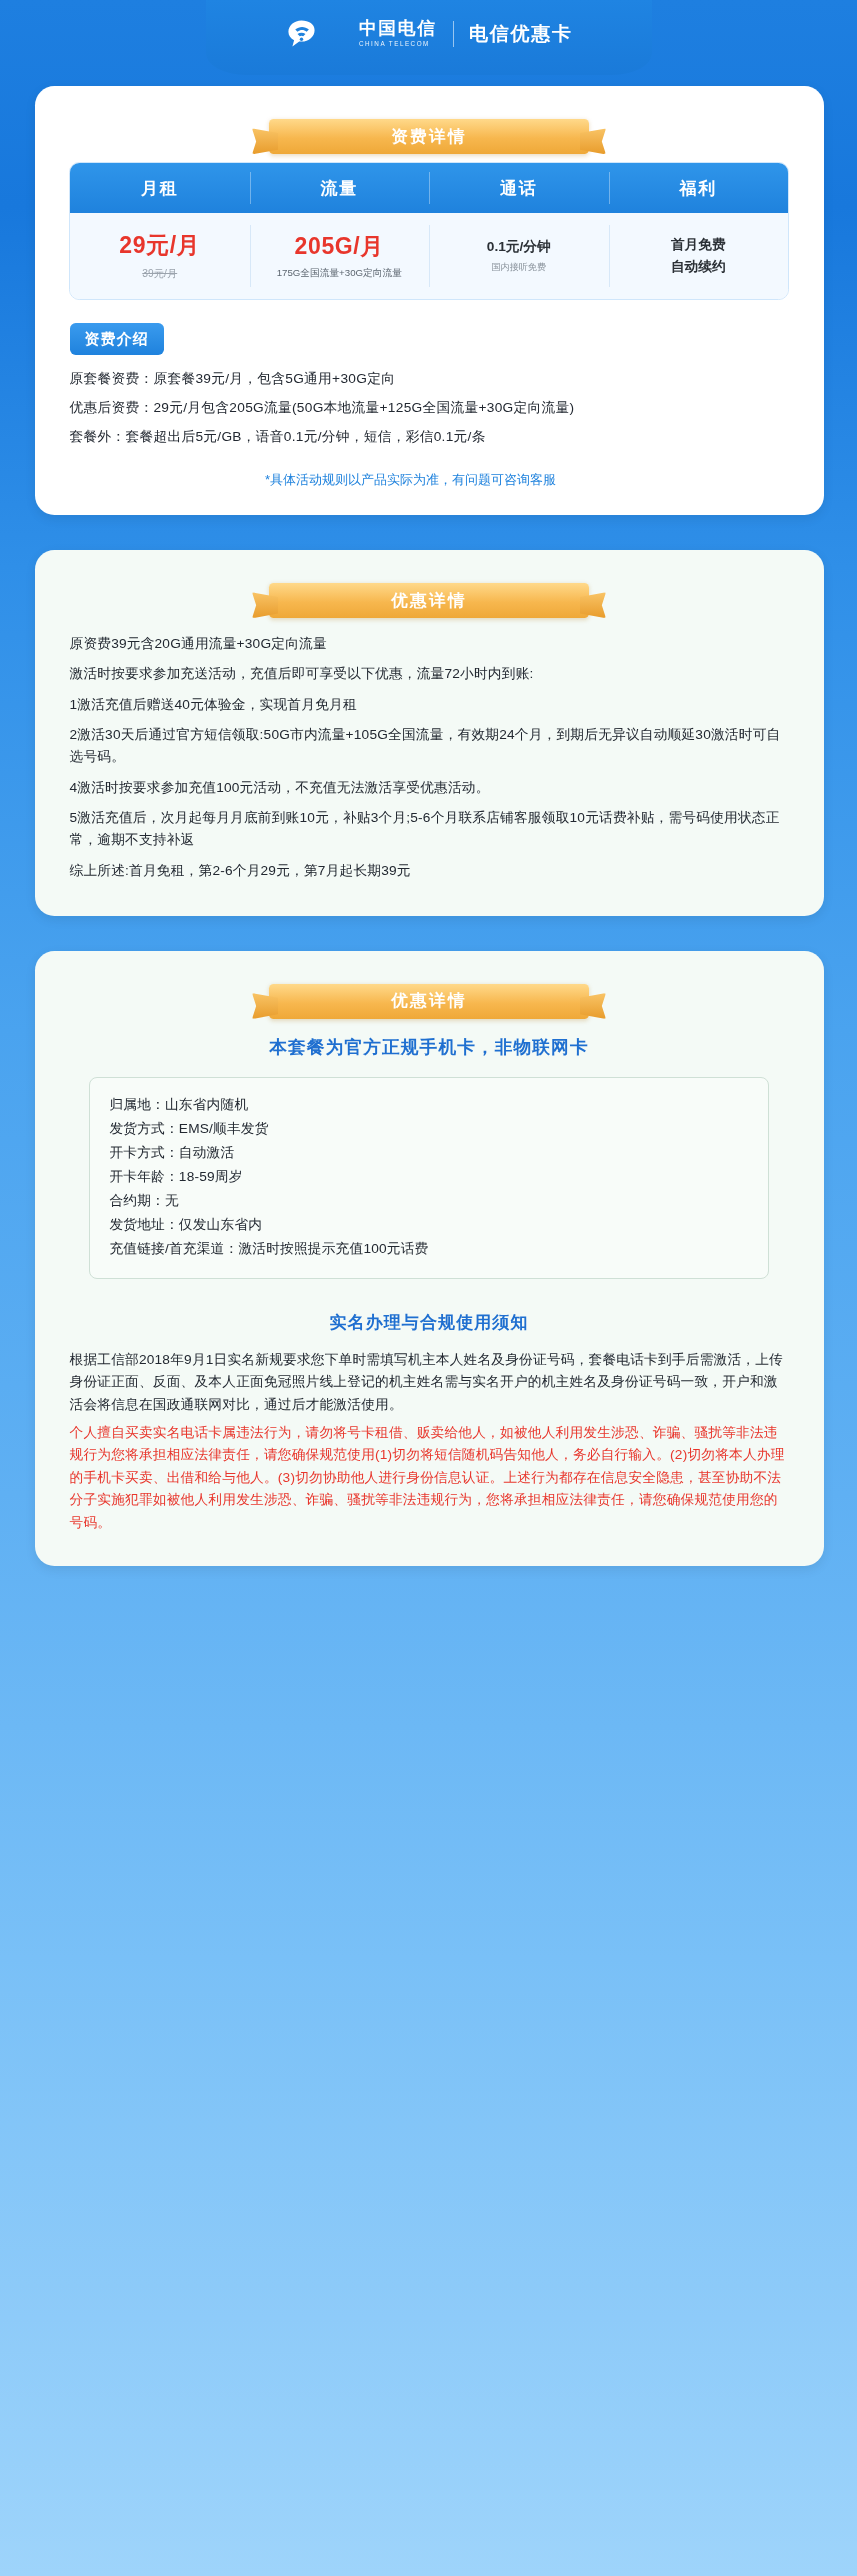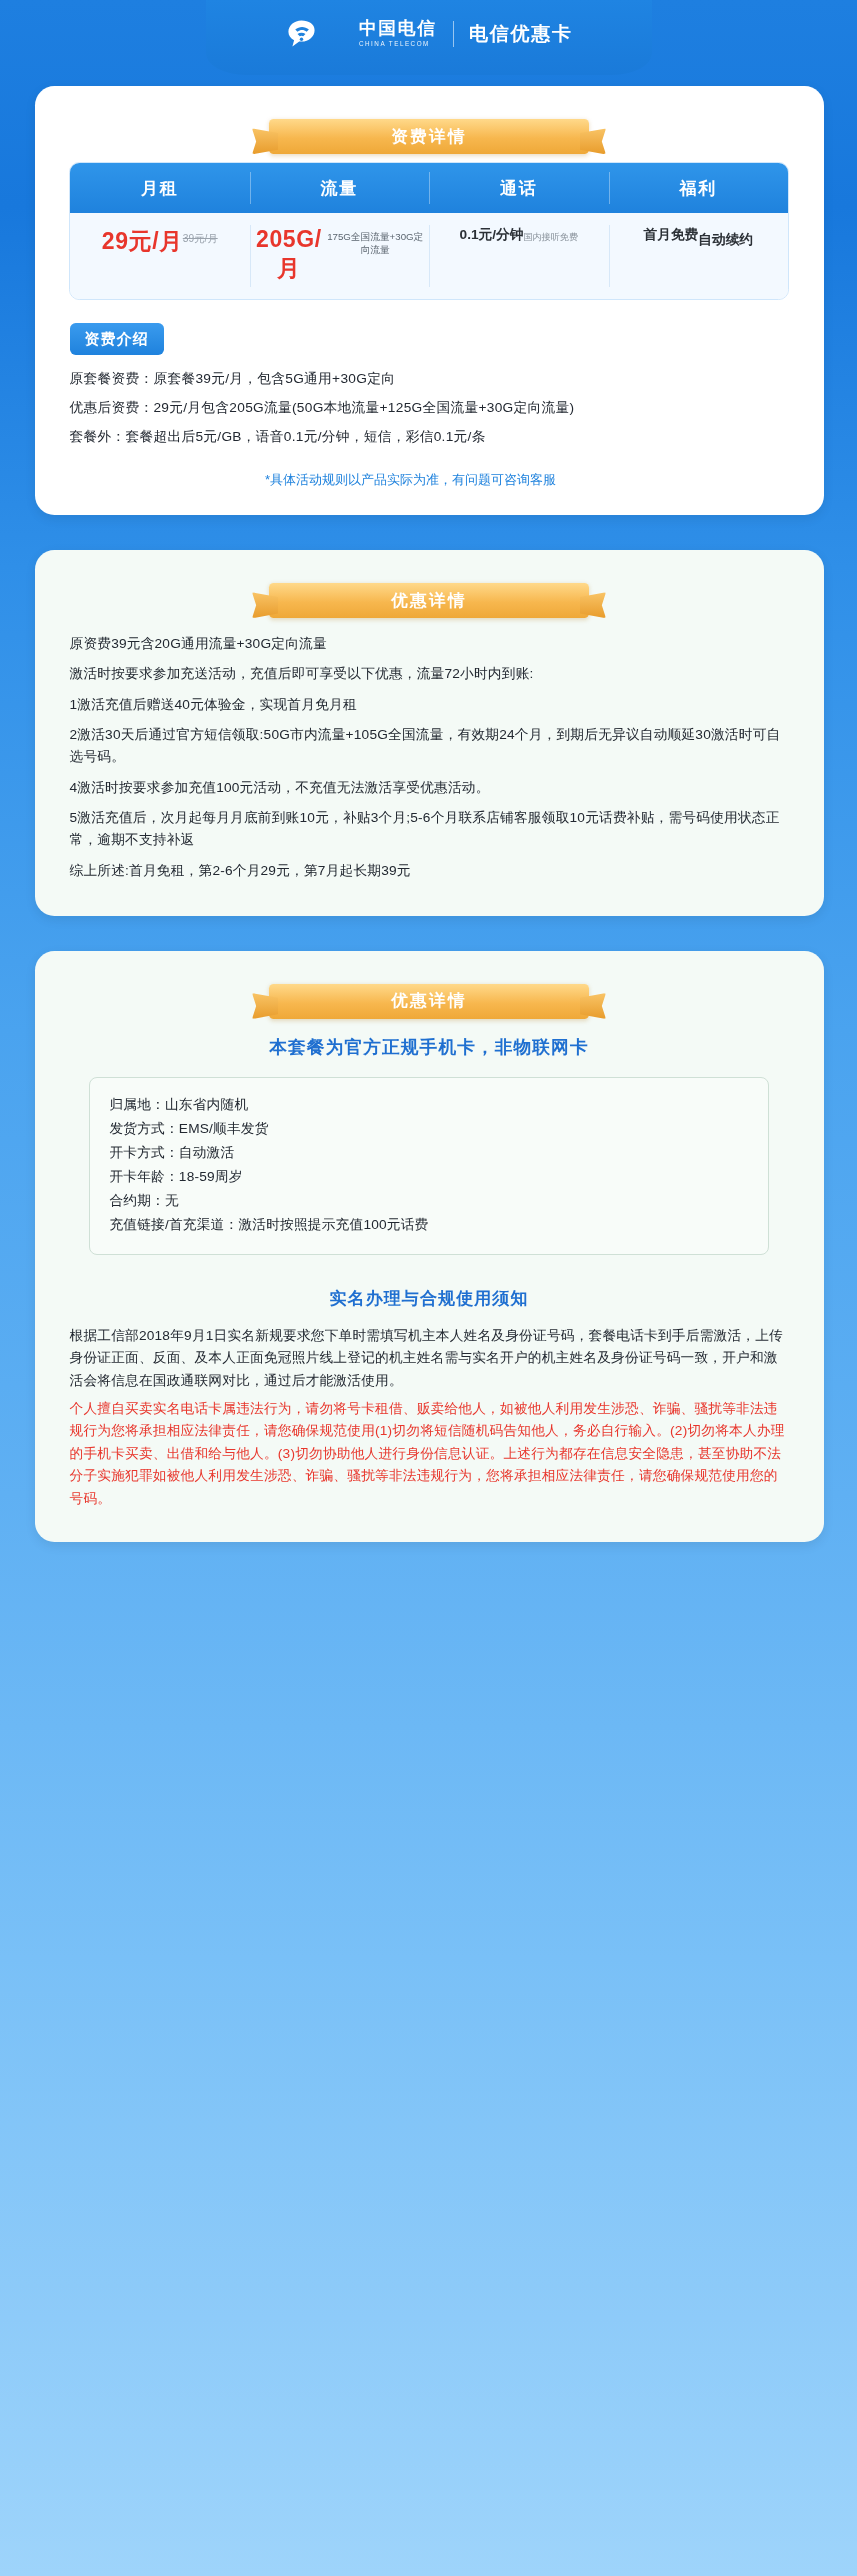--- a/index.html
+++ b/index.html
@@ -170,20 +170,21 @@
     display: flex;
     background: #f3f9ff;
     min-height: 86px;
   }
   .pt-body .cell {
     flex: 1;
     text-align: center;
     padding: 12.6px 3.4px 13.7px 3.4px;
     position: relative;
     display: flex;
+    flex-direction: column;
     justify-content: center;
   }
   .pt-body .cell + .cell:before {
     content: "";
     position: absolute;
     left: 0; top: 14%;
     width: 0.6px; height: 72%;
     background: #d7e8f8;
   }
   .big-red {
@@ -408,20 +409,23 @@
       <div class="spec-row">
         <span class="lbl">开卡方式：</span><span class="val">自动激活</span>
       </div>
       <div class="spec-row">
         <span class="lbl">开卡年龄：</span><span class="val">18-59周岁</span>
       </div>
       <div class="spec-row">
         <span class="lbl">合约期：</span><span class="val">无</span>
       </div>
       <div class="spec-row">
+        <span class="lbl">发货地址：</span><span class="val">仅发山东省内</span>
+      </div>
+      <div class="spec-row">
         <span class="lbl">充值链接/首充渠道：</span><span class="val">激活时按照提示充值100元话费</span>
       </div>
     </div>
 
     <div class="rn-title" style="margin-top:32px">实名办理与合规使用须知</div>
 
     <div class="rn-body">
       <p>根据工信部2018年9月1日实名新规要求您下单时需填写机主本人姓名及身份证号码，套餐电话卡到手后需激活，上传身份证正面、反面、及本人正面免冠照片线上登记的机主姓名需与实名开户的机主姓名及身份证号码一致，开户和激活会将信息在国政通联网对比，通过后才能激活使用。</p>
       <p class="warn">个人擅自买卖实名电话卡属违法行为，请勿将号卡租借、贩卖给他人，如被他人利用发生涉恐、诈骗、骚扰等非法违规行为您将承担相应法律责任，请您确保规范使用(1)切勿将短信随机码告知他人，务必自行输入。(2)切勿将本人办理的手机卡买卖、出借和给与他人。(3)切勿协助他人进行身份信息认证。上述行为都存在信息安全隐患，甚至协助不法分子实施犯罪如被他人利用发生涉恐、诈骗、骚扰等非法违规行为，您将承担相应法律责任，请您确保规范使用您的号码。</p>
     </div>

